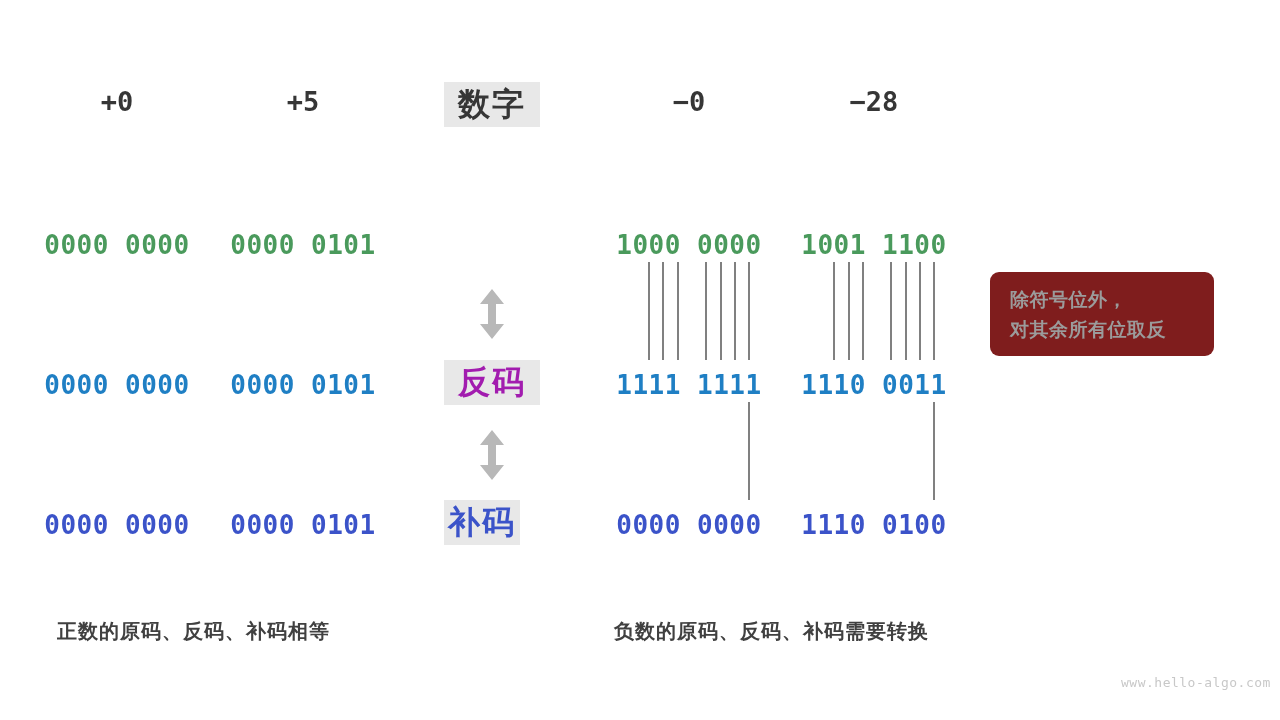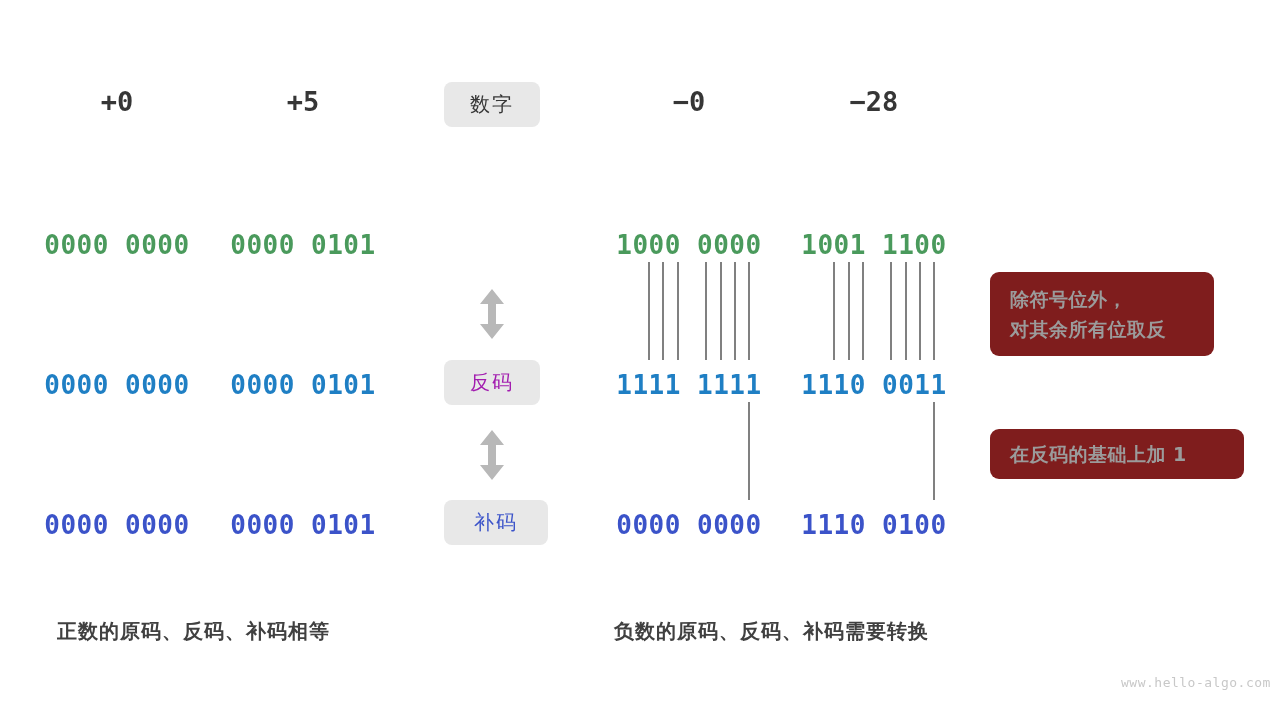--- a/index.html
+++ b/index.html
@@ -44,26 +44,26 @@
     white-space: pre;
     letter-spacing: 0.5px;
   }
   .bits.green  { color: #4a9a5c; }
   .bits.blue   { color: #1f7fc4; }
   .bits.indigo { color: #3b53c9; }
 
   
   .badge {
     background: #e8e8e8;
-    border-radius: 8px;
+    border-radius: 0;
     display: flex;
     align-items: center;
     justify-content: center;
-    font-weight: normal;
-    font-size: 20px;
+    font-weight: bold;
+    font-size: 32px;
     letter-spacing: 2px;
   }
   .badge.dark   { color: #363636; }
   .badge.green  { color: #4a9a5c; }
   .badge.blue   { color: #a21caf; }
   .badge.indigo { color: #3b53c9; }
 
   
   .dbl-arrow {
     width: 34px;
@@ -169,32 +169,29 @@
 
   <div class="abs" style="left:475px; top:429px;">
     <svg class="dbl-arrow" viewBox="0 0 34 52" xmlns="http://www.w3.org/2000/svg">
       <path d="M17 1 L29 16 L21 16 L21 36 L29 36 L17 51 L5 36 L13 36 L13 16 L5 16 Z" fill="#b8b8b8"></path>
     </svg>
   </div>
 
   <div class="abs bits indigo" style="left:42px;  top:510px; width:150px;">0000 0000</div>
   <div class="abs bits indigo" style="left:228px; top:510px; width:150px;">0000 0101</div>
 
-  <div class="abs badge indigo" style="left:444px; top:500px; width:104px; height:45px;">补码</div>
+  <div class="abs badge indigo" style="left:444px; top:500px; width:76px; height:45px;">补码</div>
 
   <div class="abs bits indigo" style="left:614px; top:510px; width:150px;">0000 0000</div>
   <div class="abs bits indigo" style="left:799px; top:510px; width:150px;">1110 0100</div>
 
   <div class="abs note" style="left:990px; top:272px; width:224px;">
     <div>除符号位外，</div>
     <div>对其余所有位取反</div>
   </div>
 
-  <div class="abs note" style="left:990px; top:429px; width:254px; line-height:24px; padding:13px 20px;">
-    <div>在反码的基础上加  1</div>
-  </div>
 
   <div class="abs caption" style="left:57px;  top:618px;">正数的原码、反码、补码相等</div>
   <div class="abs caption" style="left:614px; top:618px;">负数的原码、反码、补码需要转换</div>
 
   <div class="abs watermark" style="left:1121px; top:675px;">www.hello-algo.com</div>
 
 </div>
 
 </body></html>

